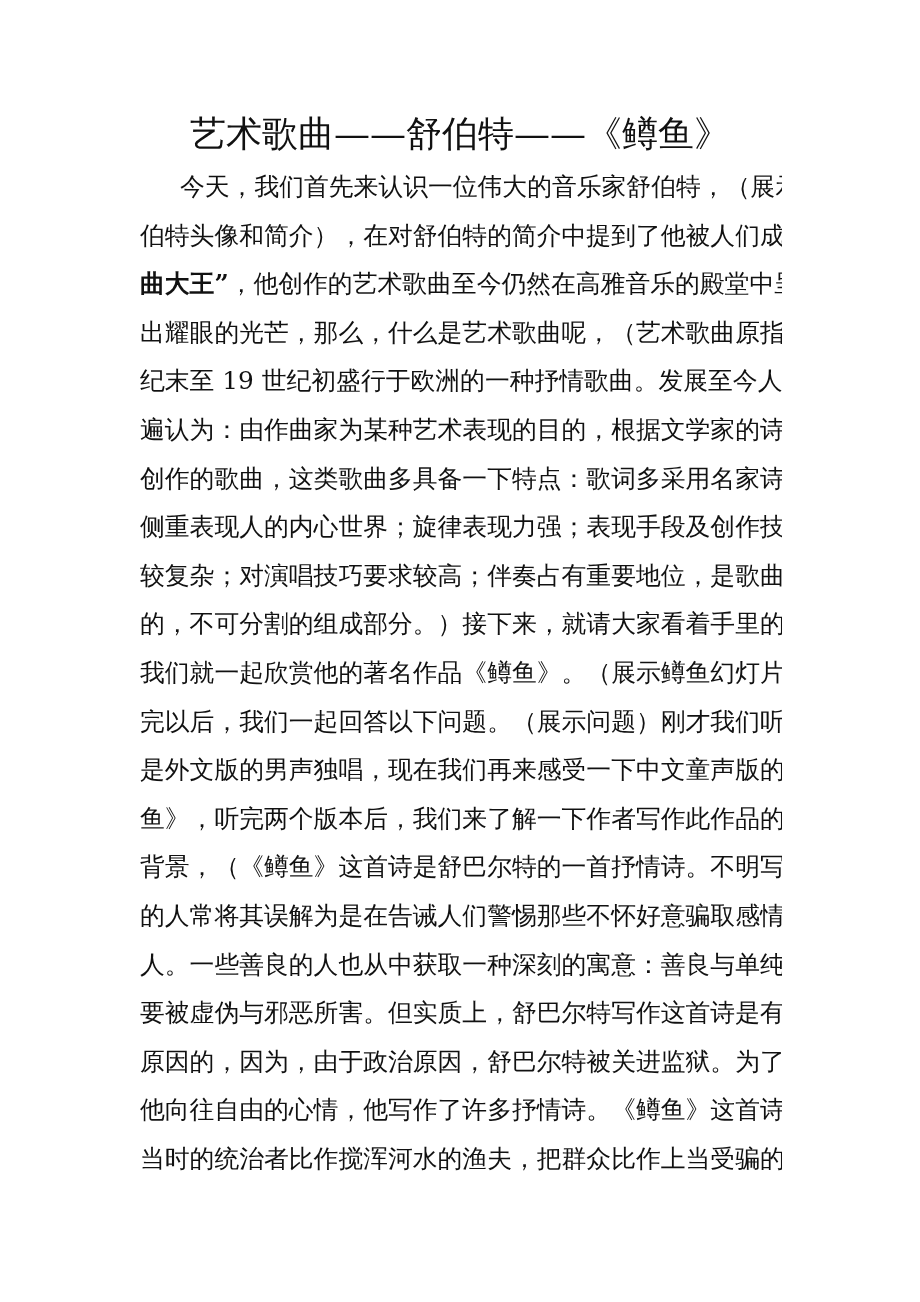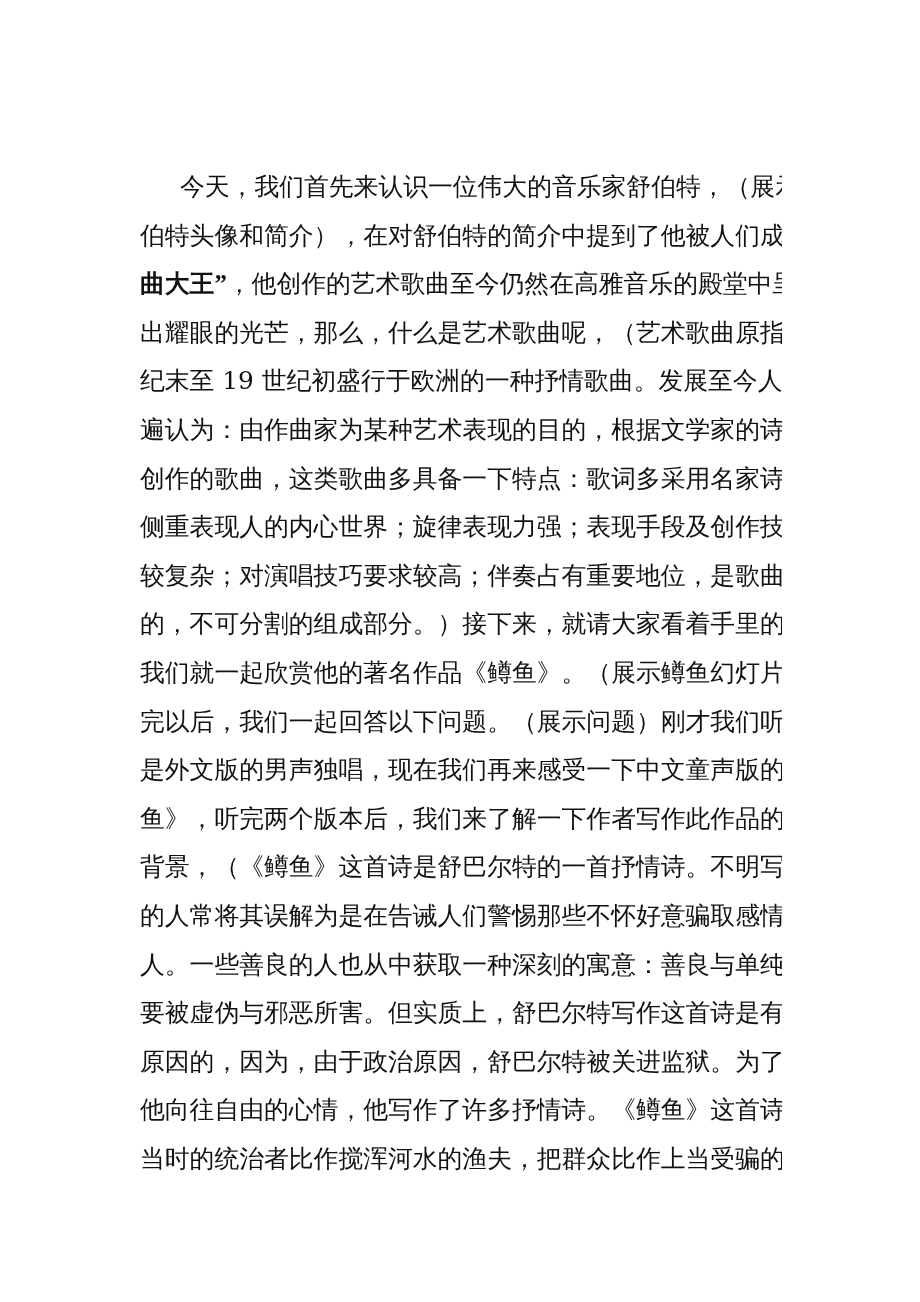--- a/index.html
+++ b/index.html
@@ -6,26 +6,27 @@
   body { width:920px; height:1302px; position:relative; overflow:hidden;
          font-family:"DejaVu Serif","Liberation Serif",serif; color:#111; }
   .page { position:absolute; left:0; top:0; width:920px; height:1302px; background:#fff; }
   .title { position:absolute; left:140px; width:640px; top:108px; height:52px;
            text-align:center; font-size:36px; line-height:52px; white-space:nowrap;
            letter-spacing:0px; font-weight:normal; }
   .body { position:absolute; left:140px; top:163px; width:642px; }
   .line { height:48.6px; line-height:48.6px; font-size:24.8px; white-space:nowrap;
           text-align:justify; text-align-last:justify; overflow:hidden; }
   .line.first { padding-left:40px; }
-  .bold { font-weight:bold;font-family:Liberation Serif, serif; }
+  .bold { font-weight:bold; }
 </style>
 </head>
 <body>
 
 <div class="page">
+  <div class="title">艺术歌曲——舒伯特——《鳟鱼》</div>
 
   <div class="body">
     <div class="line first">今天，我们首先来认识一位伟大的音乐家舒伯特，（展示舒</div>
     <div class="line"><span>伯特头像和简介），在对舒伯特的简介中提到了他被人们成为</span></div>
     <div class="line"><span class="bold">曲大王”</span><span>，他创作的艺术歌曲至今仍然在高雅音乐的殿堂中呈现</span></div>
     <div class="line">出耀眼的光芒，那么，什么是艺术歌曲呢，（艺术歌曲原指 18 世</div>
     <div class="line">纪末至 19 世纪初盛行于欧洲的一种抒情歌曲。发展至今人们普</div>
     <div class="line">遍认为：由作曲家为某种艺术表现的目的，根据文学家的诗作而</div>
     <div class="line">创作的歌曲，这类歌曲多具备一下特点：歌词多采用名家诗作；</div>
     <div class="line">侧重表现人的内心世界；旋律表现力强；表现手段及创作技巧比</div>

